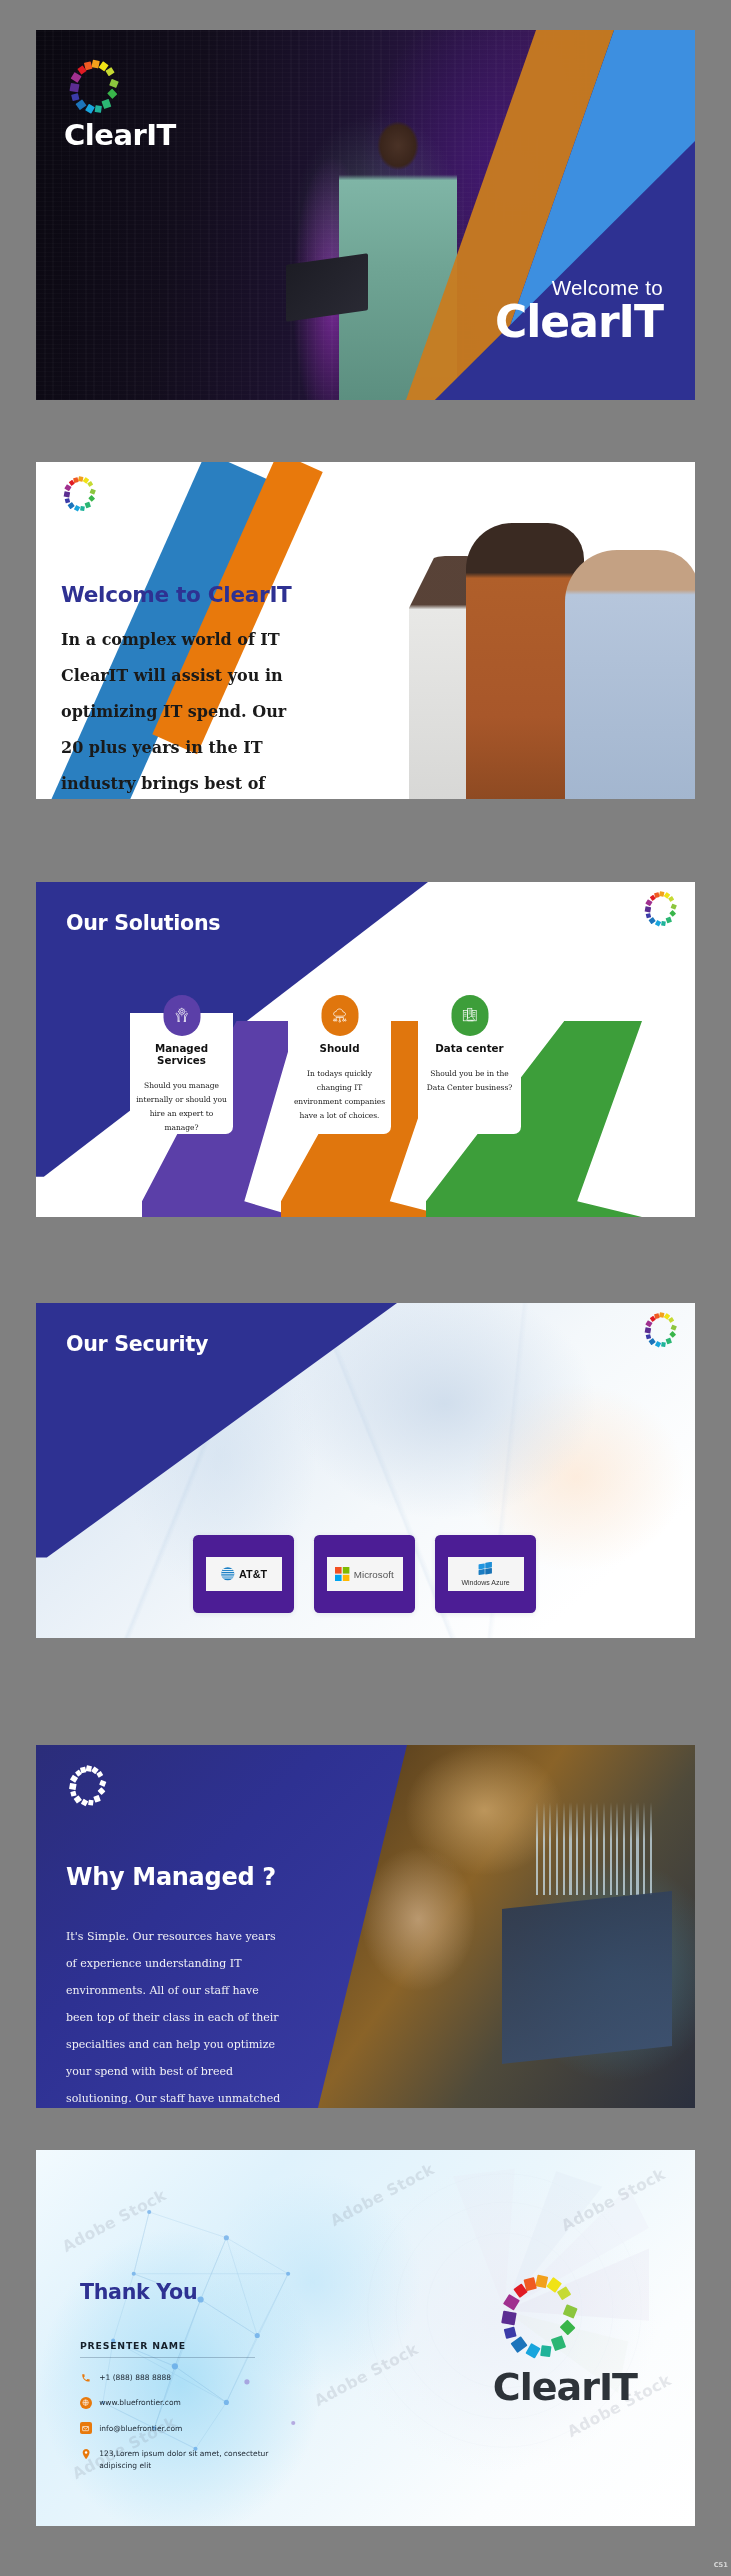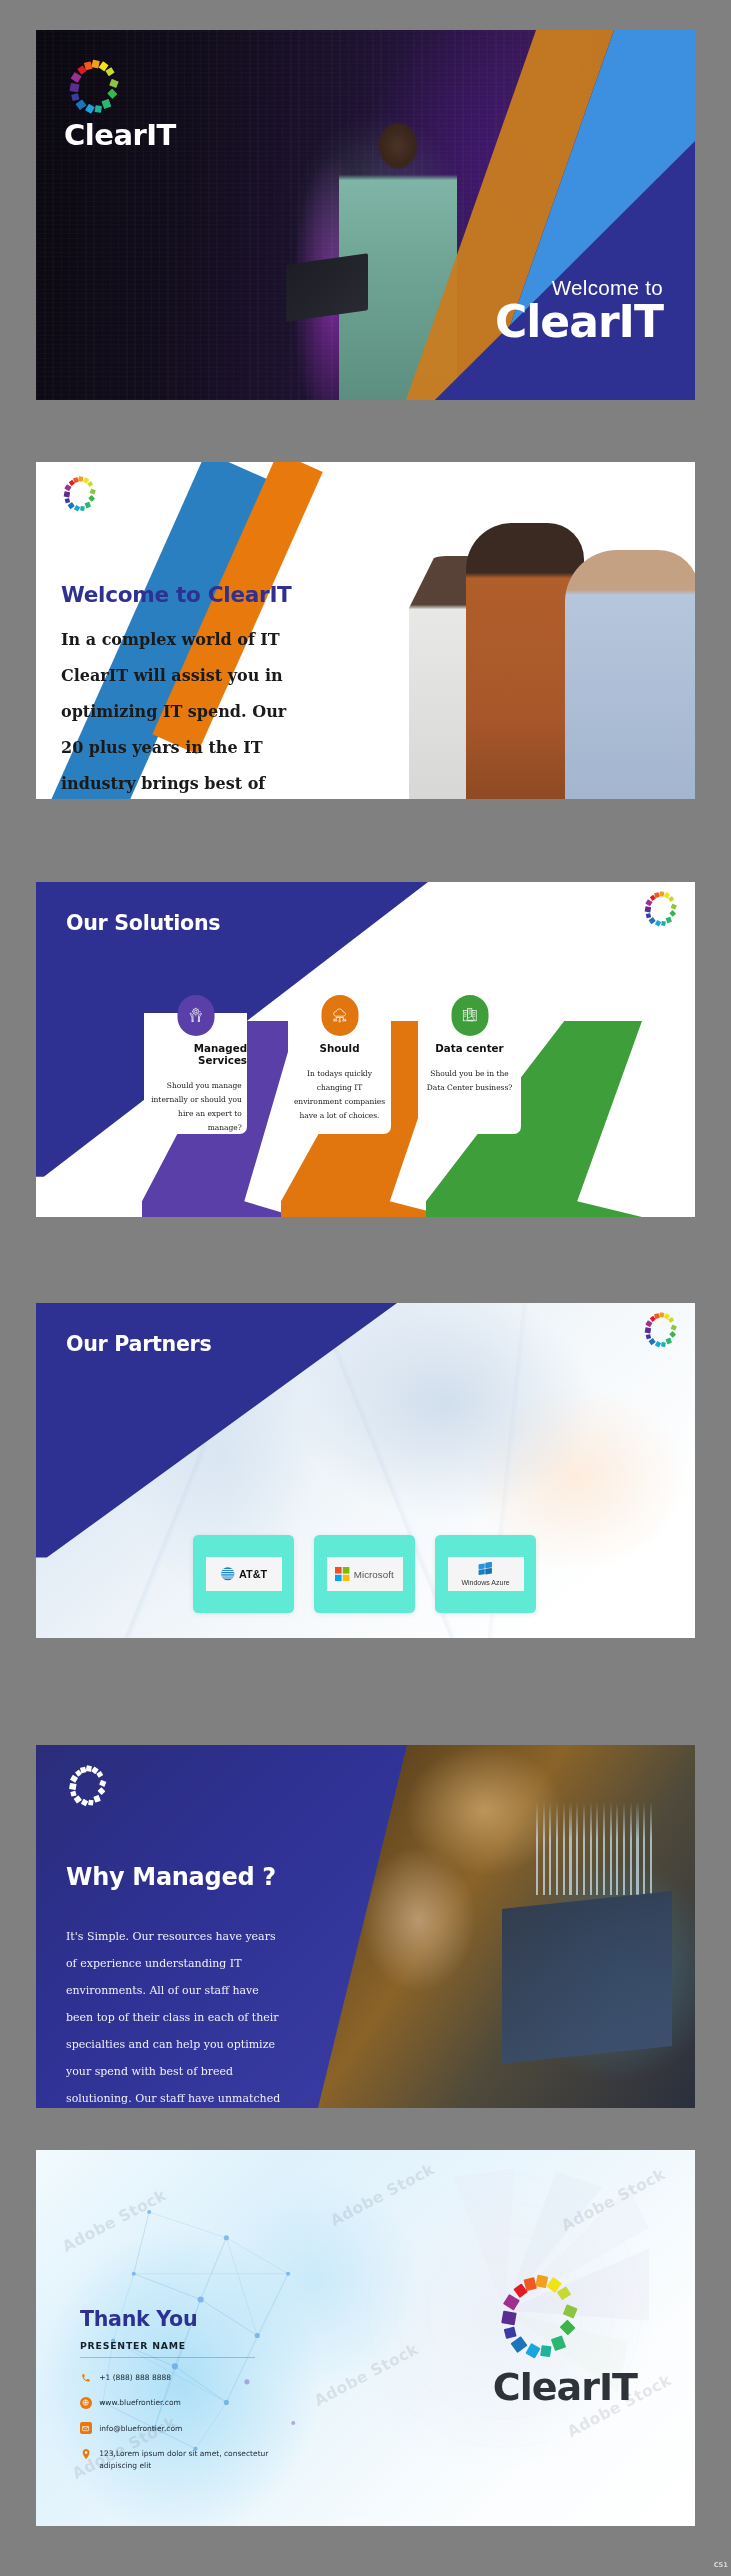--- a/index.html
+++ b/index.html
@@ -135,21 +135,21 @@
         clip-path: polygon(0 92%, 61% 0, 100% 0, 66% 92%, 100% 100%, 0 100%); }
   .a2 { left:245px; width:170px; height:196px; background:#e0760d;
         clip-path: polygon(0 92%, 59% 0, 100% 0, 64% 92%, 100% 100%, 0 100%); }
   .a3 { left:390px; width:216px; height:196px; background:#3d9e3a;
         clip-path: polygon(0 92%, 64% 0, 100% 0, 70% 92%, 100% 100%, 0 100%); }
   .s3-card {
     position:absolute; background:#fff; border-radius:0 0 7.2px 7.2px;
     width:103px; top:131px; height:121px; text-align:center; padding-top:29px;
     box-shadow:0 0 0 0 transparent;
   }
-  .s3-card.c1 { left:108px;text-align:right; }
+  .s3-card.c1 { left:94px; }
   .s3-card.c2 { left:252px; }
   .s3-card.c3 { left:382px; }
   .s3-ico {
     position:absolute; top:-18.5px; left:50%; transform:translateX(-50%);
     width:37px; height:41px; border-radius:19.6px;
     display:flex; align-items:center; justify-content:center;
   }
   .s3-ico.p { background:#5b3fa8; }
   .s3-ico.o { background:#e0760d; }
   .s3-ico.g { background:#3d9e3a; }
@@ -182,21 +182,21 @@
     position:absolute; left:0; top:0; width:361px; height:100%;
     background:#2e3192; clip-path: polygon(0 0, 100% 0, 3% 76%, 0 76%);
   }
   .s4-title {
     position:absolute; left:30px; top:29px; color:#fff;
     font-size:20.6px; font-weight:700; letter-spacing:-0.3px;
     font-family:"DejaVu Sans", sans-serif;
   }
   .s4-logo { position:absolute; right:15.5px; top:8.2px; }
   .p-card {
-    position:absolute; background:#5eead4; border-radius:5.2px;
+    position:absolute; background:#4c1d95; border-radius:5.2px;
     width:101px; height:78px; display:flex; align-items:center; justify-content:center;
     box-shadow:0 1px 5.2px rgba(40,60,90,.10);
   }
   .p-inner { background:#f5f5f5; width:76px; height:34px;
     display:flex; align-items:center; justify-content:center; }
 
   
   #slide5 { top: 1745px; height: 363px; background:#262a73; }
   .s5-navy {
     position:absolute; left:0; top:0; width:371px; height:100%;
@@ -246,21 +246,20 @@
   }
   .s6-net { position:absolute; left:36px; top:31px; width:319px; height:309px; opacity:.55; }
   .s6-fan { position:absolute; right:46px; top:15.5px; width:289px; height:289px; opacity:.30; }
   .s6-wm { position:absolute; color:rgba(120,130,145,.18); font-size:15.5px;
            font-weight:700; letter-spacing:0.5px; transform:rotate(-28deg);
            font-family:"DejaVu Sans", sans-serif; pointer-events:none; }
   .s6-title {
     position:absolute; left:44px; top:130px; color:#2e3192;
     font-size:20.6px; font-weight:700; letter-spacing:-0.3px;
     font-family:"DejaVu Sans", sans-serif;
-    margin-top:27px;
   }
   .s6-presenter {
     position:absolute; left:44px; top:190px; color:#16202b;
     font-size:9.3px; font-weight:700; letter-spacing:0.8px;
     font-family:"DejaVu Sans", sans-serif;
   }
   .s6-rule { position:absolute; left:44px; top:207px; width:175px; height:0.5px;
              background:rgba(40,60,90,.28); }
   .s6-contacts { position:absolute; left:44px; top:221px; width:227px; }
   .s6-row { display:flex; align-items:flex-start; margin-bottom:12.4px; }
@@ -429,21 +428,21 @@
       </div>
       <div class="s3-h">Data center</div>
       <div class="s3-p">Should you be in the Data Center business?</div>
     </div>
   </div>
 
   <div class="slide" id="slide4">
     <div class="s4-bg"></div>
     <div class="s4-bg-lines"></div>
     <div class="s4-navy"></div>
-    <div class="s4-title">Our Partners</div>
+    <div class="s4-title">Our Security</div>
 
     <div class="s4-logo">
       <svg width="38" height="38" viewBox="0 0 100 100">
         <rect x="46" y="4" width="12" height="13" rx="1" fill="#f2a01c" transform="rotate(12 52 10)"></rect>
         <rect x="60" y="8" width="12" height="13" rx="1" fill="#f0e316" transform="rotate(36 66 14)"></rect>
         <rect x="71" y="18" width="11" height="12" rx="1" fill="#c6da33" transform="rotate(58 77 24)"></rect>
         <rect x="33" y="7" width="12" height="13" rx="1" fill="#f05a22" transform="rotate(-14 39 13)"></rect>
         <rect x="23" y="15" width="11" height="12" rx="1" fill="#e01b24" transform="rotate(-36 28 21)"></rect>
         <rect x="12" y="27" width="13" height="14" rx="1" fill="#a0308f" transform="rotate(-58 18 34)"></rect>
         <rect x="8" y="44" width="14" height="15" rx="1" fill="#5b2d91" transform="rotate(-80 15 51)"></rect>

